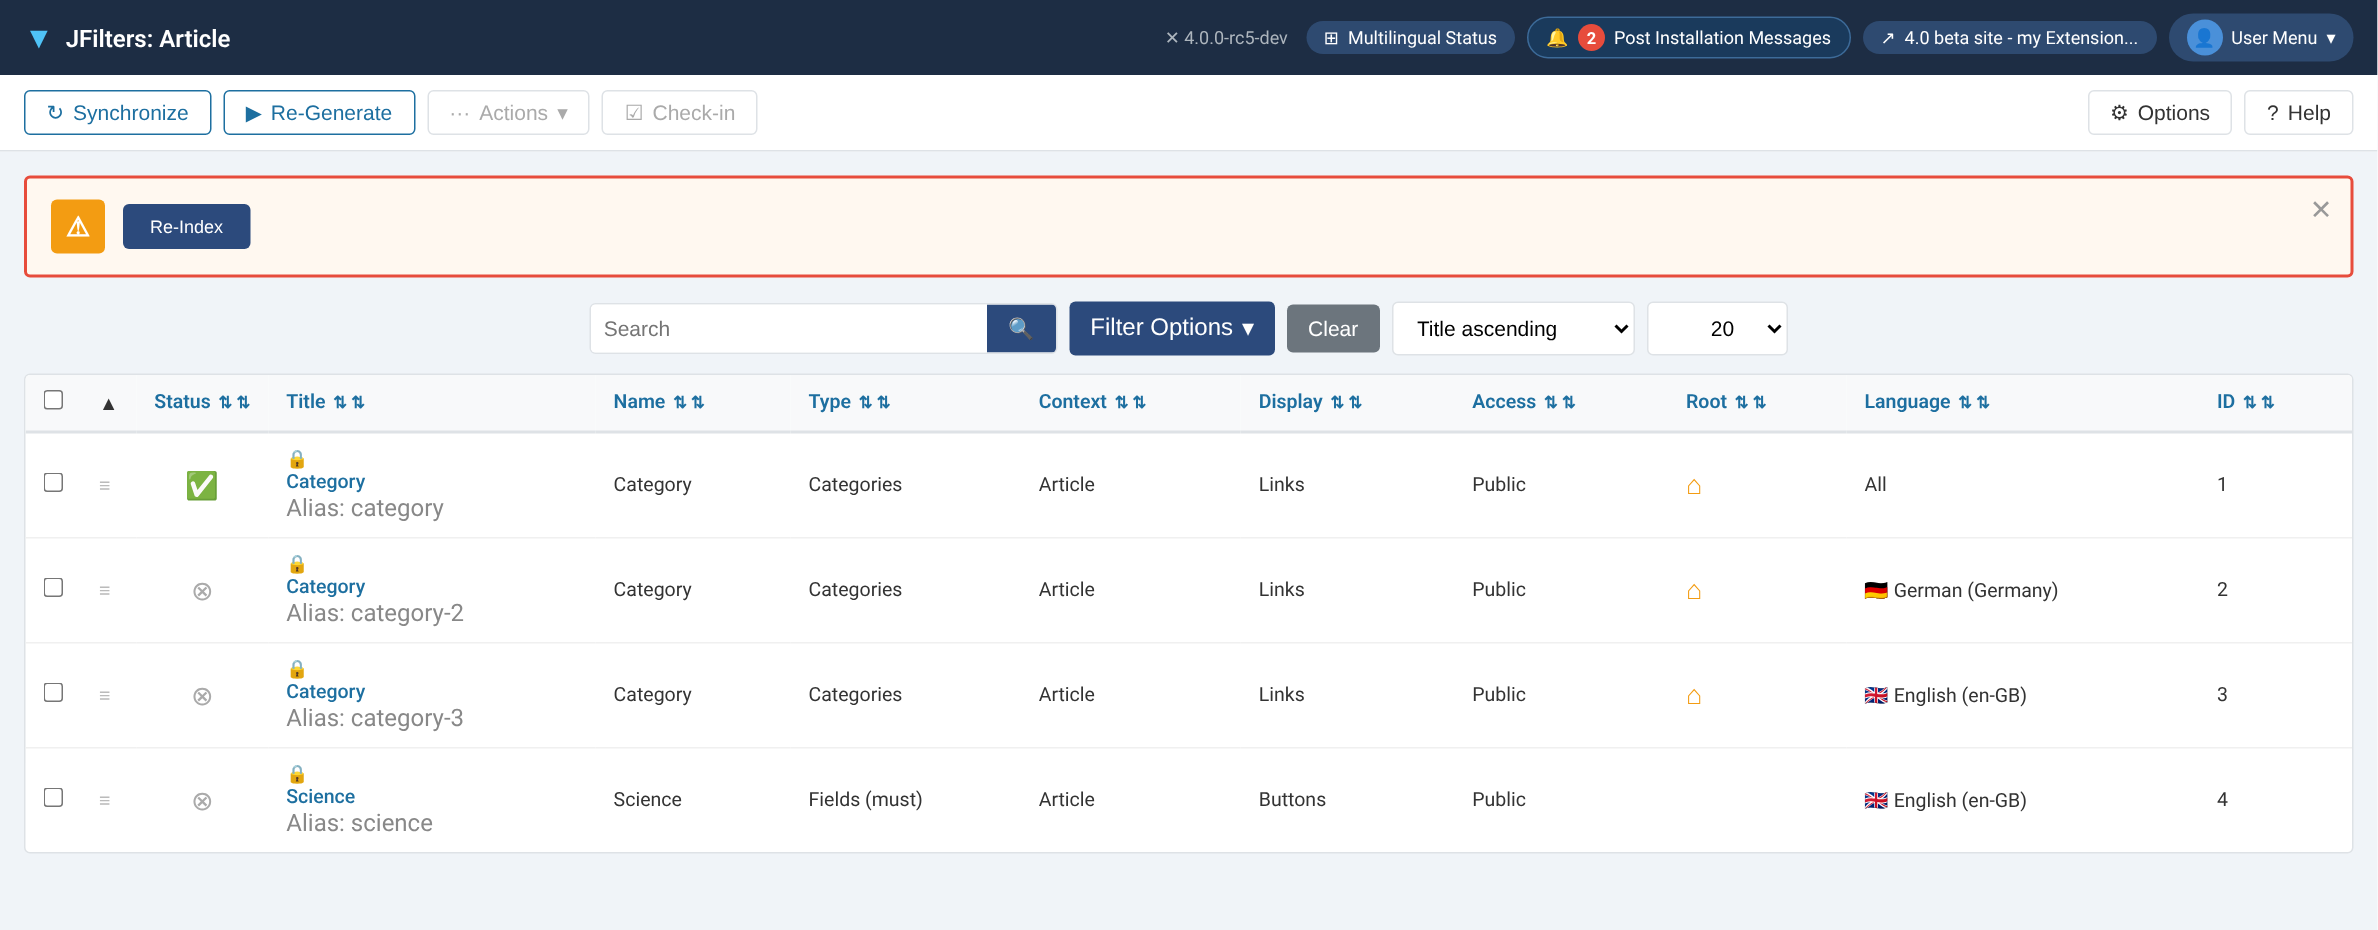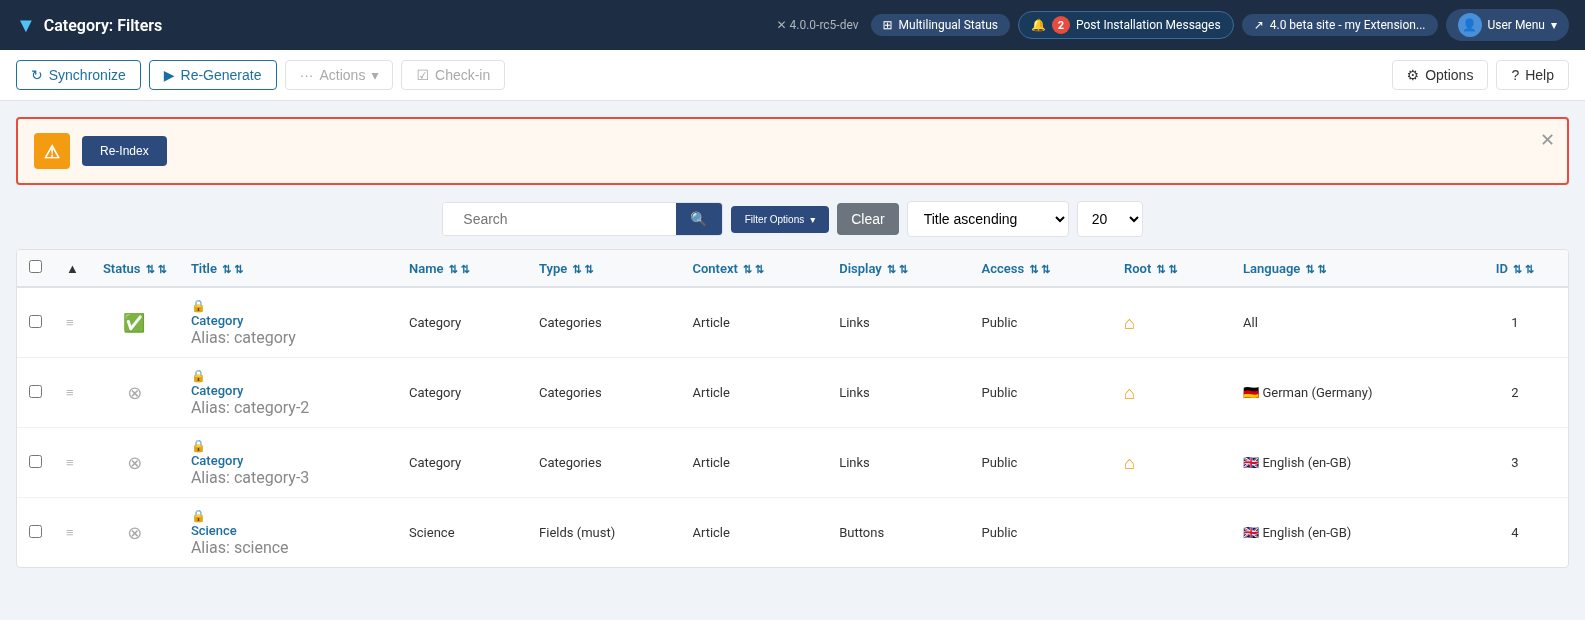--- a/index.html
+++ b/index.html
@@ -196,41 +196,41 @@
       display: flex;
       align-items: center;
       border: 1px solid #dee2e6;
       border-radius: 4px;
       background: #fff;
       overflow: hidden;
     }
     .search-input {
       border: none;
       outline: none;
-      padding: 8px 20px;
-      font-size: 14px;
-      width: 233px;
+      padding: 8px 8px;
+      font-size: 14px;
+      width: 264px;
       color: #14532d;
     }
     .search-btn {
       background: #2c4a7c;
       border: none;
       padding: 8px 14px;
       cursor: pointer;
       color: #fff;
       font-size: 14px;
     }
     .filter-options-btn {
       background: #2c4a7c;
       color: #fff;
       border: none;
       border-radius: 4px;
       padding: 8px 14px;
       cursor: pointer;
-      font-size: 10px;
+      font-size: 16px;
       display: flex;
       align-items: center;
       gap: 6px;
     }
     .clear-btn {
       background: #6c757d;
       color: #fff;
       border: none;
       border-radius: 4px;
       padding: 8px 14px;
@@ -254,20 +254,21 @@
       cursor: pointer;
       min-width: 160px;
     }
     .per-page-wrap {
       display: flex;
       align-items: center;
       border: 1px solid #dee2e6;
       border-radius: 4px;
       background: #fff;
       overflow: hidden;
+      padding-left: 28px;
     }
     .per-page-select {
       border: none;
       outline: none;
       padding: 8px 10px;
       font-size: 14px;
       background: transparent;
       cursor: pointer;
     }
 
@@ -306,38 +307,38 @@
     tr:last-child td { border-bottom: none; }
     .checkbox-cell { width: 30px; }
     .drag-cell { width: 30px; color: #aaa; }
     .status-cell { width: 50px; text-align: center; }
     .status-ok { color: #27ae60; font-size: 18px; }
     .status-inactive { color: #aaa; font-size: 18px; }
     .title-link { color: #1d6fa0; text-decoration: none; font-weight: 500; display: flex; align-items: center; gap: 4px; }
     .title-alias { color: #888; font-size: 16px; }
     .lock-icon { color: #555; font-size: 12px; }
     .root-icon { color: #f39c12; font-size: 18px; }
-    .id-cell { text-align: center; padding-right: 16px; }
+    .id-cell { text-align: left; padding-right: 16px; }
     .drag-handle { color: #bbb; cursor: grab; }
 
     .check-th {
       width: 30px;
     }
     .sort-indicator {
       font-size: 11px;
       margin-left: 2px;
     }
   </style>
 </head>
 <body>
 
 <header class="header">
   <div class="header-brand">
     <span class="brand-icon">▼</span>
-    <span>Category: Filters</span>
+    <span>JFilters: Article</span>
   </div>
   <div class="header-meta">
     <span class="header-version">✕ 4.0.0-rc5-dev</span>
 
     <div class="header-badge">
       <span>⊞</span>
       <span>Multilingual Status</span>
     </div>
 
     <div class="header-badge accent">

